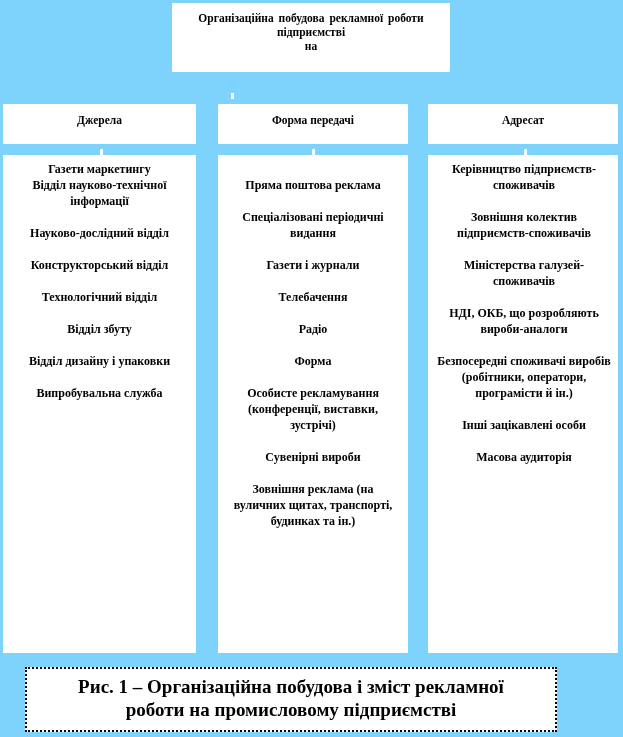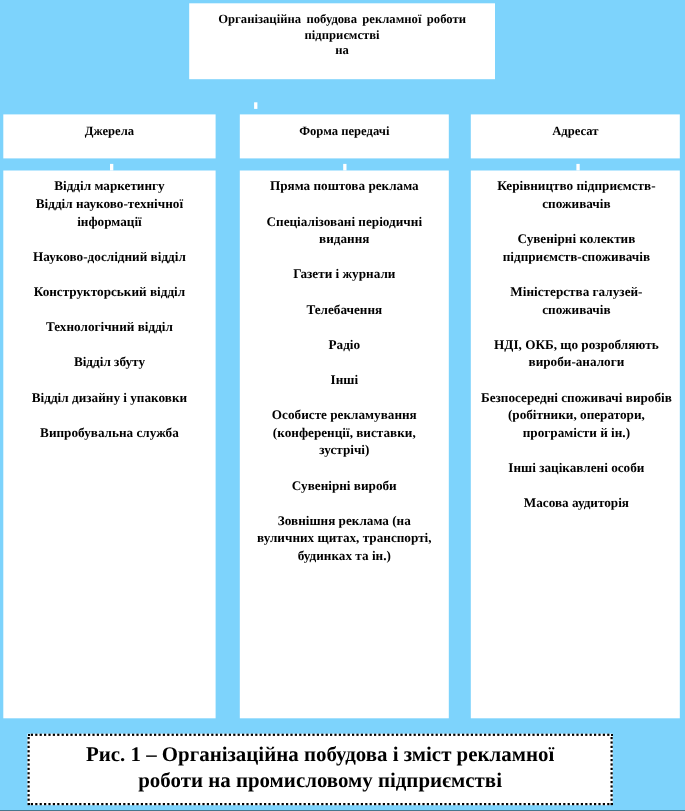--- a/index.html
+++ b/index.html
@@ -34,21 +34,21 @@
   }
   .hdr-1 { left: 3px;   width: 193px; }
   .hdr-2 { left: 218px; width: 190px; }
   .hdr-3 { left: 428px; width: 190px; }
   .col {
     top: 155px; height: 498px;
     font-size: 12px;
     line-height: 16px;
   }
   .col-1 { left: 3px;   width: 193px; text-align: center; padding: 6px 6px 0 6px; }
-  .col-2 { left: 218px; width: 190px; text-align: center; padding: 6px 10px 0 10px; }
+  .col-2 { left: 218px; width: 190px; text-align: center; padding: 22px 10px 0 10px; }
   .col-3 { left: 428px; width: 190px; text-align: center;   padding: 6px 6px 0 8px; }
   .item { margin: 0 0 16px 0; }
   .item.tight { margin-bottom: 0; }
   .caption-box {
     left: 25px; top: 667px; width: 532px; height: 65px;
     border: 2px dotted #000;
     text-align: center;
     font-size: 19px;
     line-height: 23px;
     padding-top: 6px;
@@ -77,45 +77,45 @@
   <div class="tick tick-a"></div>
   <div class="tick tick-b"></div>
   <div class="tick tick-c"></div>
   <div class="tick tick-d"></div>
 
   <div class="box hdr hdr-1">Джерела</div>
   <div class="box hdr hdr-2">Форма  передачі</div>
   <div class="box hdr hdr-3">Адресат</div>
 
   <div class="box col col-1">
-    <div class="item tight">Відділ маркетингу</div>
+    <div class="item tight">Газети маркетингу</div>
     <div class="item">Відділ науково-технічної інформації</div>
     <div class="item">Науково-дослідний відділ</div>
     <div class="item">Конструкторський відділ</div>
     <div class="item">Технологічний  відділ</div>
     <div class="item">Відділ збуту</div>
     <div class="item">Відділ дизайну і упаковки</div>
     <div class="item">Випробувальна служба</div>
   </div>
 
   <div class="box col col-2">
     <div class="item">Пряма поштова реклама</div>
     <div class="item">Спеціалізовані періодичні  видання</div>
     <div class="item">Газети і журнали</div>
     <div class="item">Телебачення</div>
     <div class="item">Радіо</div>
-    <div class="item">Інші</div>
+    <div class="item">Форма</div>
     <div class="item">Особисте рекламування (конференції,  виставки, зустрічі)</div>
     <div class="item">Сувенірні  вироби</div>
     <div class="item">Зовнішня реклама (на вуличних  щитах, транспорті,  будинках та ін.)</div>
   </div>
 
   <div class="box col col-3">
     <div class="item">Керівництво  підприємств-споживачів</div>
-    <div class="item">Сувенірні  колектив підприємств-споживачів</div>
+    <div class="item">Зовнішня  колектив підприємств-споживачів</div>
     <div class="item">Міністерства галузей-споживачів</div>
     <div class="item">НДІ, ОКБ, що розробляють  вироби-аналоги</div>
     <div class="item">Безпосередні споживачі виробів  (робітники, оператори,  програмісти й ін.)</div>
     <div class="item">Інші  зацікавлені  особи</div>
     <div class="item">Масова аудиторія</div>
   </div>
 
   <div class="box caption-box">
     <div>Рис. 1 – Організаційна побудова і зміст рекламної</div>
     <div>роботи на промисловому підприємстві</div>

